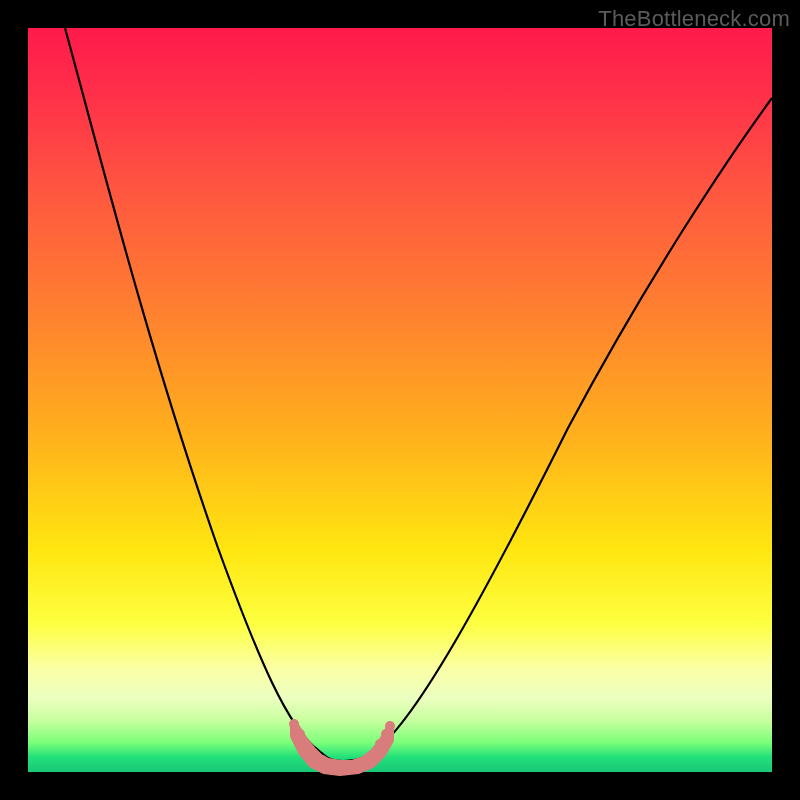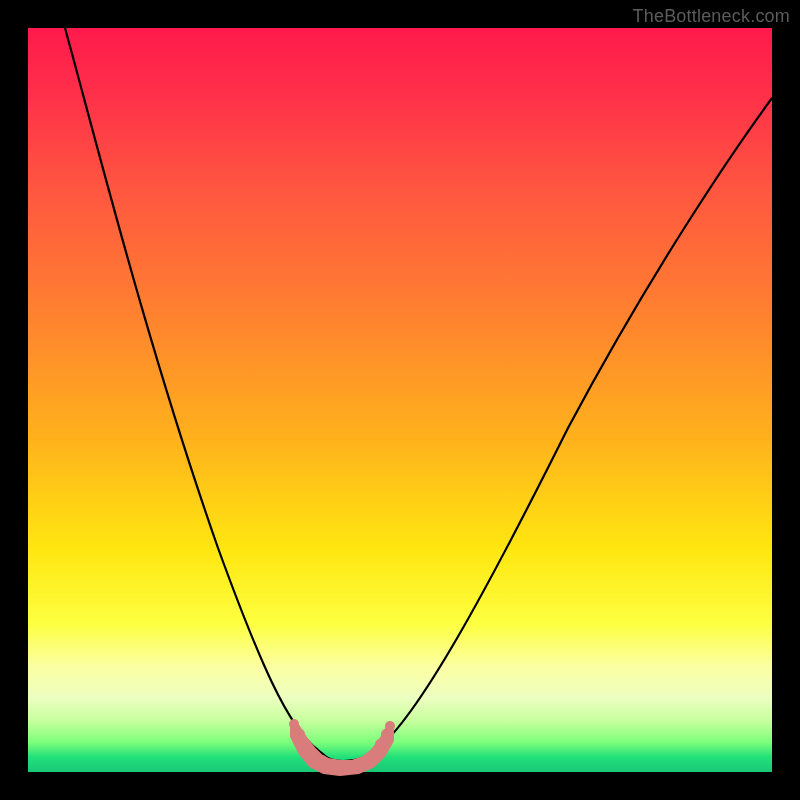--- a/index.html
+++ b/index.html
@@ -39,21 +39,21 @@
       #7dff7a 96%,
       #22e07a 98%,
       #18c877 100%
     );
   }
   .watermark {
     position: absolute;
     top: 6px;
     right: 10px;
     color: #5b5b5b;
-    font-size: 18px;
+    font-size: 22px;
     letter-spacing: 0.2px;
     font-weight: 500;
   }
   svg.curve {
     position: absolute;
     left: 0;
     top: 0;
     width: 744px;
     height: 744px;
     overflow: visible;

